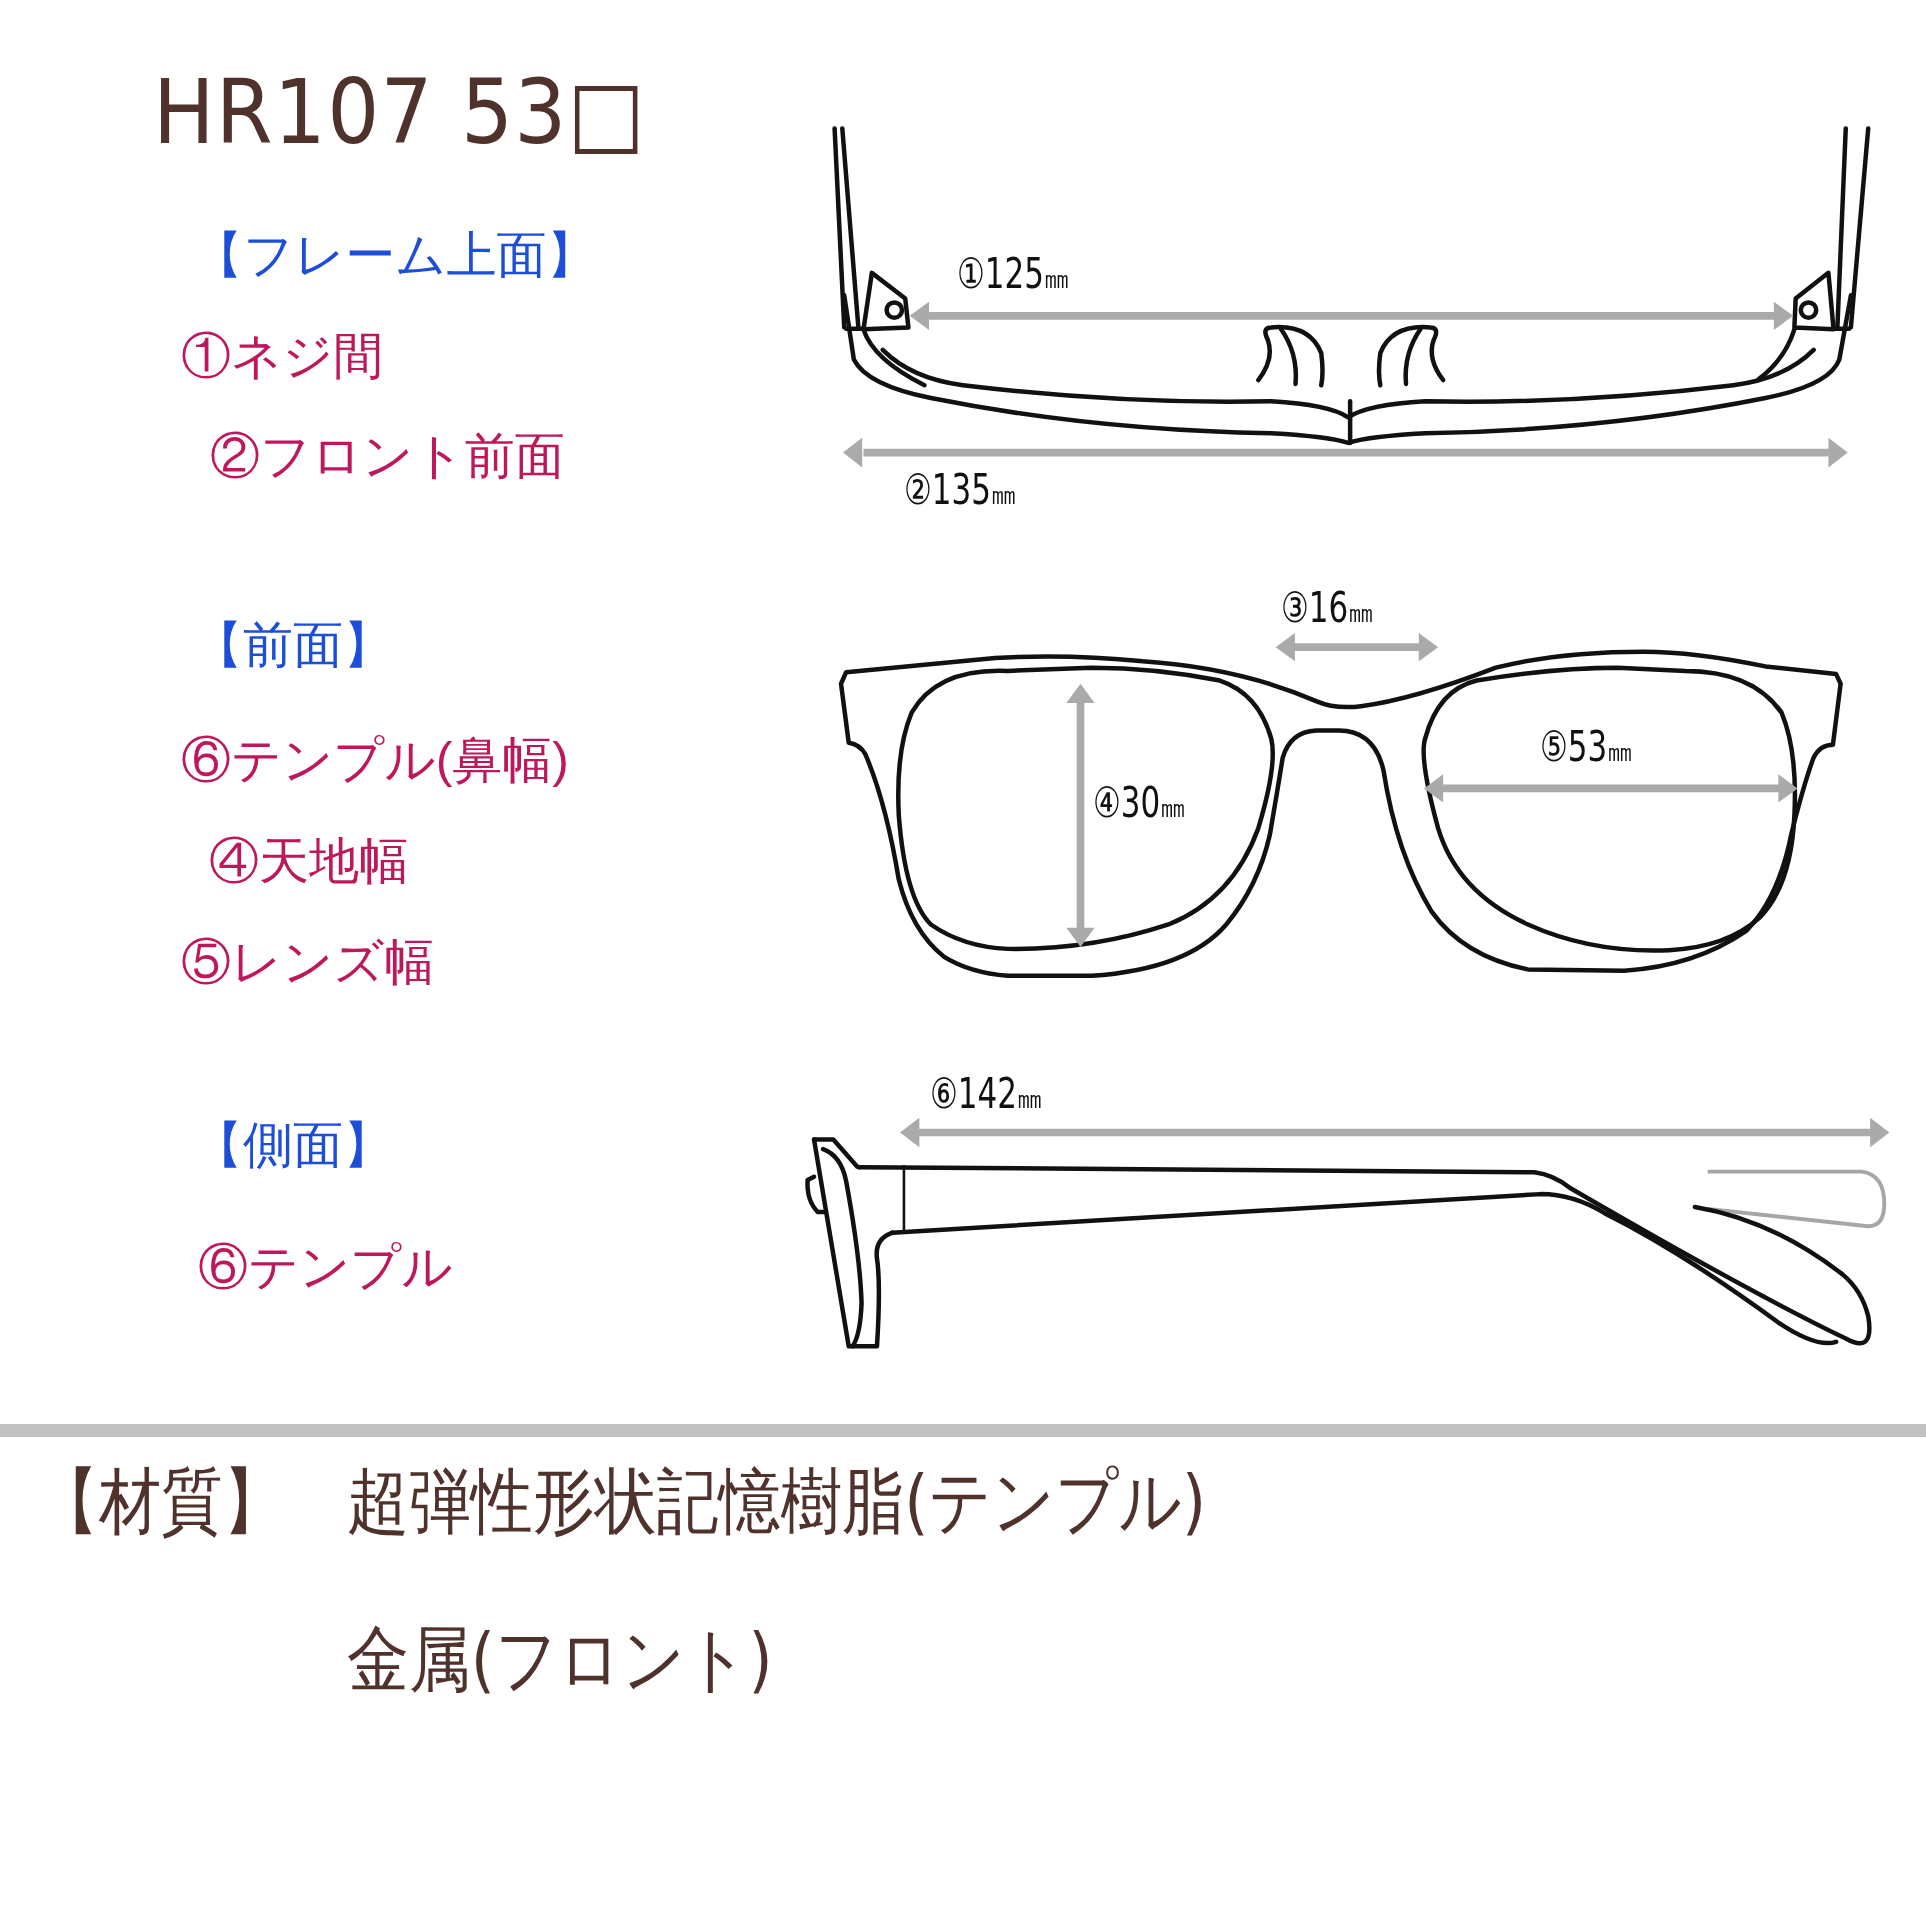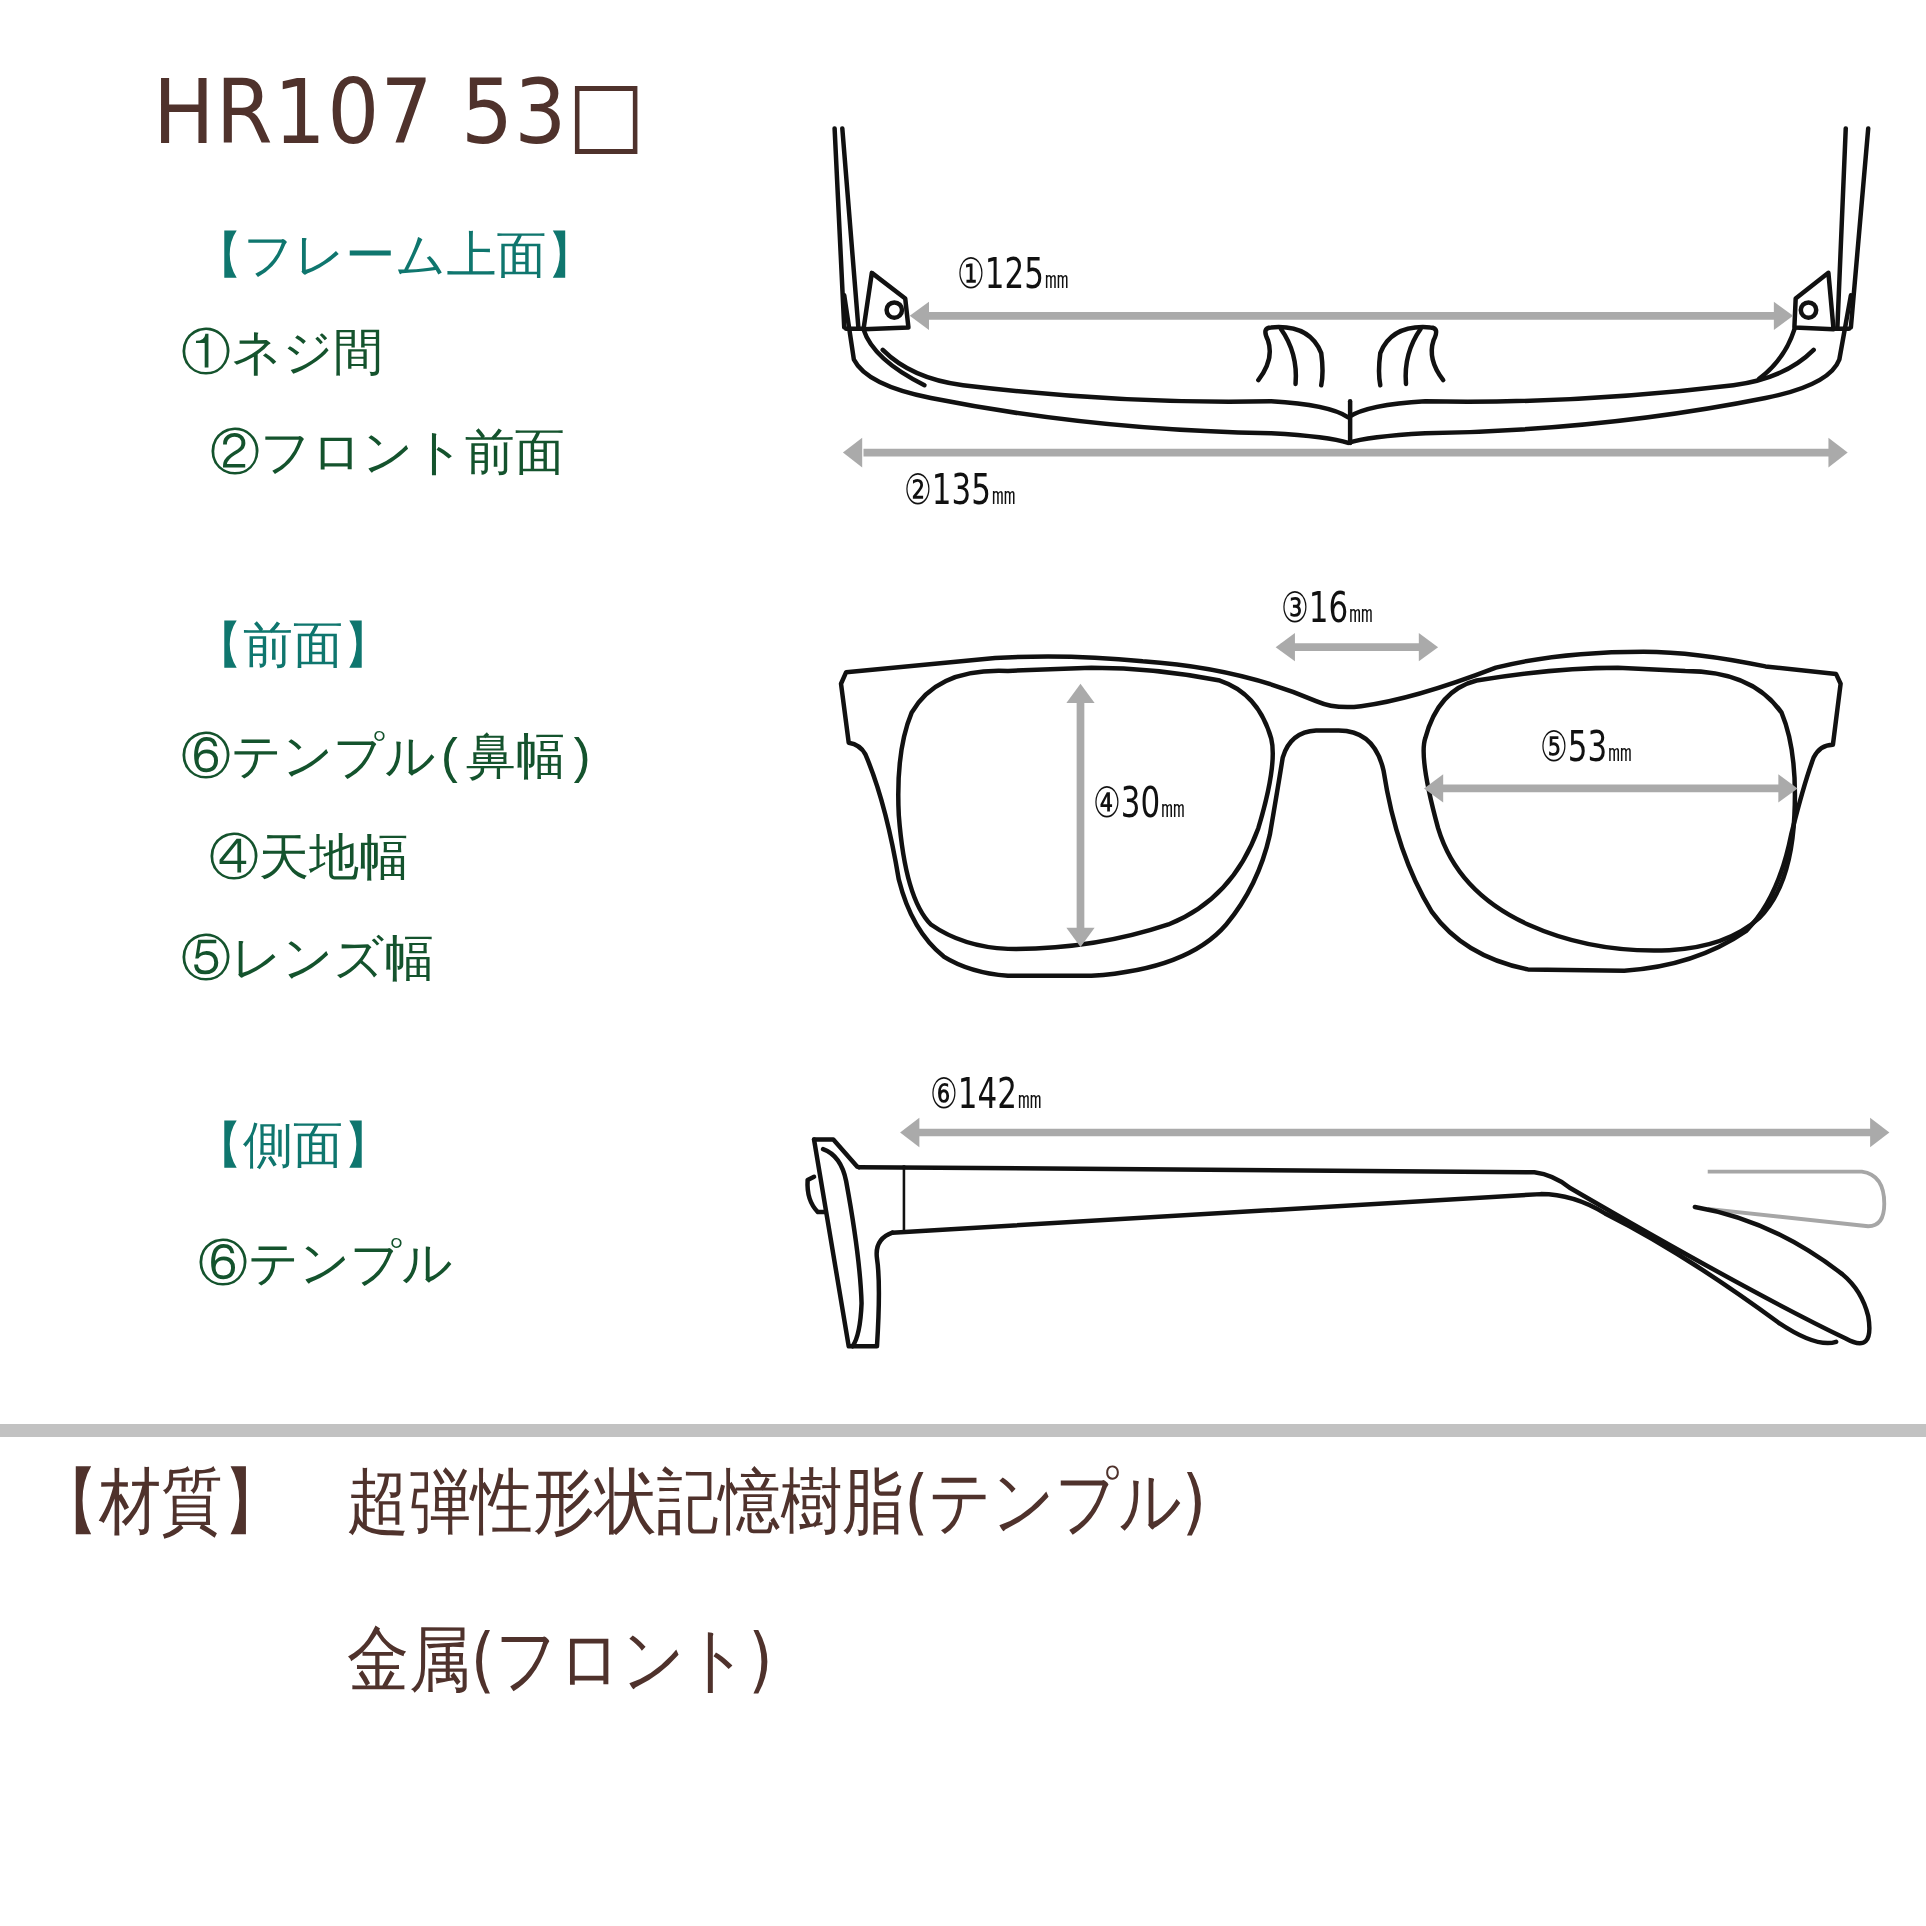--- a/index.html
+++ b/index.html
@@ -1,22 +1,22 @@
 <!DOCTYPE html>
 <html style="font-size:10.3px"><head>
 <meta charset="utf-8">
 <style>
   html, body { margin: 0; padding: 0; background: #ffffff; }
   body { width: 1926px; height: 1926px; position: relative; overflow: hidden;
          font-family: "DejaVu Sans", "Liberation Sans", sans-serif; }
   .abs { position: absolute; white-space: nowrap; }
   .model-title { left: 153px; top: 68px; font-size: 89px; line-height: 1; color: #4f322c;
                  font-family: "DejaVu Sans", sans-serif; letter-spacing: 1.3px; transform: scaleX(0.92); transform-origin: left top; }
-  .sec-head { font-size: 50px; line-height: 1; color: #0f766e; font-family: "DejaVu Sans", sans-serif; }
-  .spec-item { font-size: 50px; line-height: 1; color: #14532d; font-family: Liberation Mono, monospace; }
+  .sec-head { font-size: 50px; line-height: 1; color: #1d4ed8; font-family: "DejaVu Sans", sans-serif; }
+  .spec-item { font-size: 50px; line-height: 1; color: #be185d; font-family: Liberation Sans, sans-serif; }
   .dim-label { font-size: 42px; line-height: 1; color: #111; font-family: "DejaVu Sans Condensed", "DejaVu Sans", sans-serif;
                transform: scaleX(0.82); transform-origin: left top; }
   .dim-label .unit { font-size: 31px; }
   .divider { left: 0; top: 1424px; width: 1926px; height: 13px; background: #c2c2c2; }
   .material { font-size: 72px; line-height: 1; color: #4f322c; font-family: "DejaVu Sans", sans-serif;
               transform: scaleX(0.86); transform-origin: left top; }
   svg.drawing { position: absolute; left: 0; top: 0; width: 1926px; height: 1926px; pointer-events: none; }
   .ln { fill: none; stroke: #111; stroke-width: 7; stroke-linejoin: round; stroke-linecap: round; }
   .ln-thin { fill: none; stroke: #111; stroke-width: 4; }
   .ln-grey { fill: none; stroke: #a6a6a6; stroke-width: 6; stroke-linejoin: round; }

